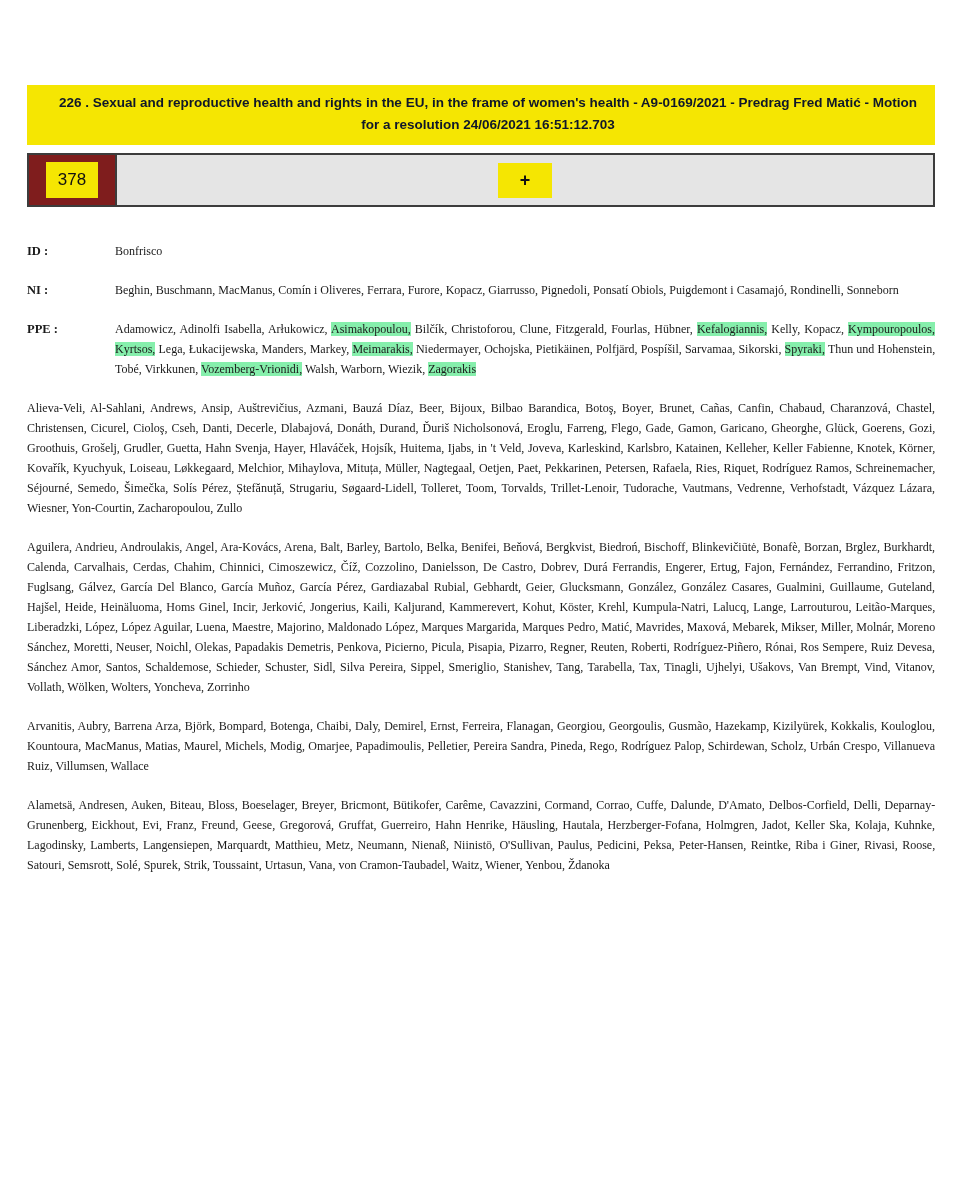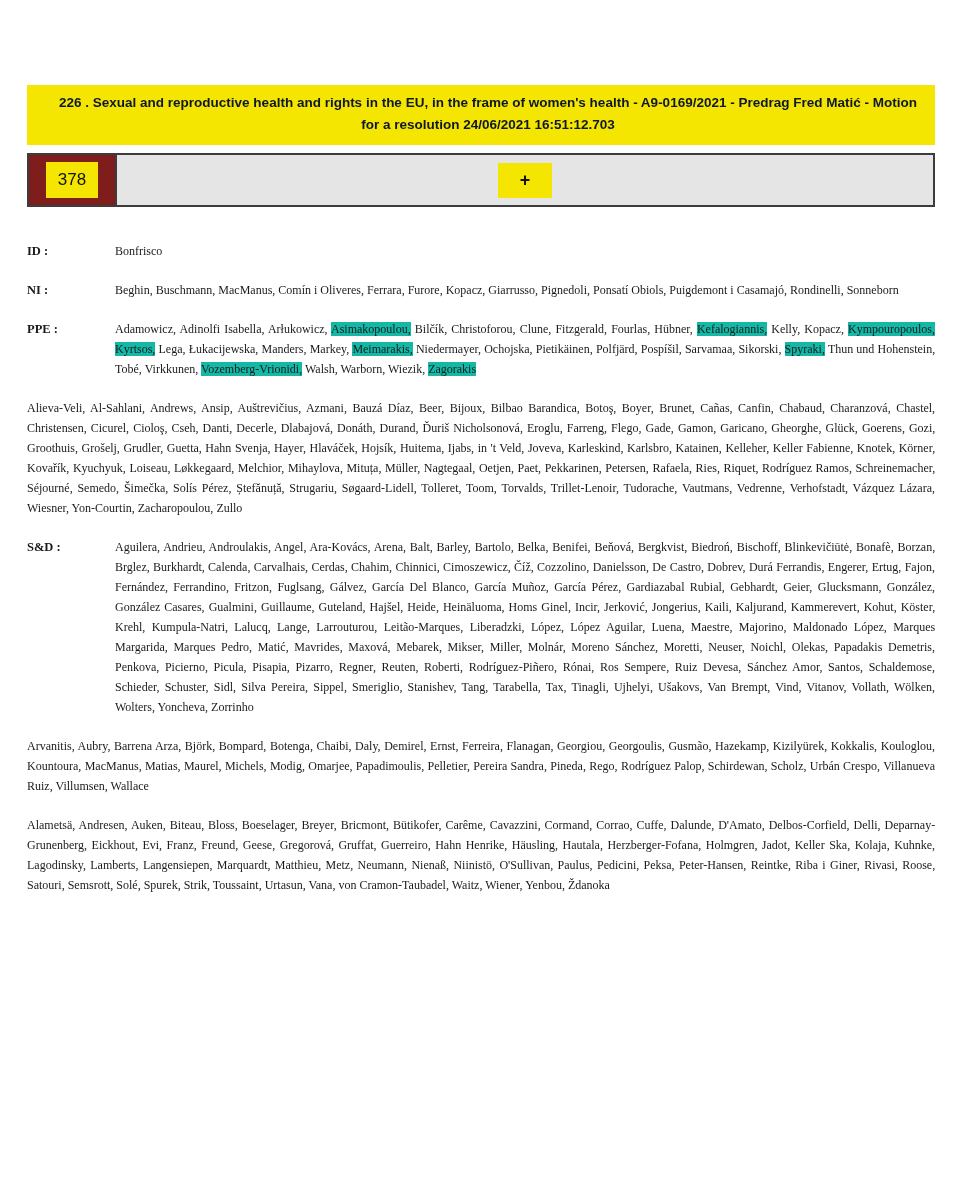--- a/index.html
+++ b/index.html
@@ -87,21 +87,21 @@
     color: #1a1a1a;
   }
   .group-members {
     flex: 1 1 auto;
     font-size: 12px;
     line-height: 20px;
     text-align: justify;
     color: #1a1a1a;
   }
   .group-members .hl {
-    background: #14b8a6;
+    background: #86efac;
   }
 </style>
 </head>
 <body>
 
 <div class="page">
 
   <div class="title-banner">226 . Sexual and reproductive health and rights in the EU, in the frame of women's health - A9-0169/2021 - Predrag Fred Matić - Motion for a resolution 24/06/2021 16:51:12.703</div>
 
   <div class="vote-table">
@@ -123,21 +123,20 @@
         <div class="group-members"><span>Beghin,</span> <span>Buschmann,</span> <span>MacManus,</span> <span>Comín i Oliveres,</span> <span>Ferrara,</span> <span>Furore,</span> <span>Kopacz,</span> <span>Giarrusso,</span> <span>Pignedoli,</span> <span>Ponsatí Obiols,</span> <span>Puigdemont i Casamajó,</span> <span>Rondinelli,</span> <span>Sonneborn</span></div>
       </div>
       <div class="group-row">
         <div class="group-label">PPE :</div>
         <div class="group-members"><span>Adamowicz,</span> <span>Adinolfi Isabella,</span> <span>Arłukowicz,</span> <span class="hl">Asimakopoulou,</span> <span>Bilčík,</span> <span>Christoforou,</span> <span>Clune,</span> <span>Fitzgerald,</span> <span>Fourlas,</span> <span>Hübner,</span> <span class="hl">Kefalogiannis,</span> <span>Kelly,</span> <span>Kopacz,</span> <span class="hl">Kympouropoulos,</span> <span class="hl">Kyrtsos,</span> <span>Lega,</span> <span>Łukacijewska,</span> <span>Manders,</span> <span>Markey,</span> <span class="hl">Meimarakis,</span> <span>Niedermayer,</span> <span>Ochojska,</span> <span>Pietikäinen,</span> <span>Polfjärd,</span> <span>Pospíšil,</span> <span>Sarvamaa,</span> <span>Sikorski,</span> <span class="hl">Spyraki,</span> <span>Thun und Hohenstein,</span> <span>Tobé,</span> <span>Virkkunen,</span> <span class="hl">Vozemberg-Vrionidi,</span> <span>Walsh,</span> <span>Warborn,</span> <span>Wiezik,</span> <span class="hl">Zagorakis</span></div>
       </div>
       <div class="group-row">
         <div class="group-members"><span>Alieva-Veli,</span> <span>Al-Sahlani,</span> <span>Andrews,</span> <span>Ansip,</span> <span>Auštrevičius,</span> <span>Azmani,</span> <span>Bauzá Díaz,</span> <span>Beer,</span> <span>Bijoux,</span> <span>Bilbao Barandica,</span> <span>Botoş,</span> <span>Boyer,</span> <span>Brunet,</span> <span>Cañas,</span> <span>Canfin,</span> <span>Chabaud,</span> <span>Charanzová,</span> <span>Chastel,</span> <span>Christensen,</span> <span>Cicurel,</span> <span>Cioloş,</span> <span>Cseh,</span> <span>Danti,</span> <span>Decerle,</span> <span>Dlabajová,</span> <span>Donáth,</span> <span>Durand,</span> <span>Ďuriš Nicholsonová,</span> <span>Eroglu,</span> <span>Farreng,</span> <span>Flego,</span> <span>Gade,</span> <span>Gamon,</span> <span>Garicano,</span> <span>Gheorghe,</span> <span>Glück,</span> <span>Goerens,</span> <span>Gozi,</span> <span>Groothuis,</span> <span>Grošelj,</span> <span>Grudler,</span> <span>Guetta,</span> <span>Hahn Svenja,</span> <span>Hayer,</span> <span>Hlaváček,</span> <span>Hojsík,</span> <span>Huitema,</span> <span>Ijabs,</span> <span>in 't Veld,</span> <span>Joveva,</span> <span>Karleskind,</span> <span>Karlsbro,</span> <span>Katainen,</span> <span>Kelleher,</span> <span>Keller Fabienne,</span> <span>Knotek,</span> <span>Körner,</span> <span>Kovařík,</span> <span>Kyuchyuk,</span> <span>Loiseau,</span> <span>Løkkegaard,</span> <span>Melchior,</span> <span>Mihaylova,</span> <span>Mituța,</span> <span>Müller,</span> <span>Nagtegaal,</span> <span>Oetjen,</span> <span>Paet,</span> <span>Pekkarinen,</span> <span>Petersen,</span> <span>Rafaela,</span> <span>Ries,</span> <span>Riquet,</span> <span>Rodríguez Ramos,</span> <span>Schreinemacher,</span> <span>Séjourné,</span> <span>Semedo,</span> <span>Šimečka,</span> <span>Solís Pérez,</span> <span>Ștefănuță,</span> <span>Strugariu,</span> <span>Søgaard-Lidell,</span> <span>Tolleret,</span> <span>Toom,</span> <span>Torvalds,</span> <span>Trillet-Lenoir,</span> <span>Tudorache,</span> <span>Vautmans,</span> <span>Vedrenne,</span> <span>Verhofstadt,</span> <span>Vázquez Lázara,</span> <span>Wiesner,</span> <span>Yon-Courtin,</span> <span>Zacharopoulou,</span> <span>Zullo</span></div>
       </div>
       <div class="group-row">
-        <div class="group-label">S&amp;D :</div>
         <div class="group-members"><span>Aguilera,</span> <span>Andrieu,</span> <span>Androulakis,</span> <span>Angel,</span> <span>Ara-Kovács,</span> <span>Arena,</span> <span>Balt,</span> <span>Barley,</span> <span>Bartolo,</span> <span>Belka,</span> <span>Benifei,</span> <span>Beňová,</span> <span>Bergkvist,</span> <span>Biedroń,</span> <span>Bischoff,</span> <span>Blinkevičiūtė,</span> <span>Bonafè,</span> <span>Borzan,</span> <span>Brglez,</span> <span>Burkhardt,</span> <span>Calenda,</span> <span>Carvalhais,</span> <span>Cerdas,</span> <span>Chahim,</span> <span>Chinnici,</span> <span>Cimoszewicz,</span> <span>Číž,</span> <span>Cozzolino,</span> <span>Danielsson,</span> <span>De Castro,</span> <span>Dobrev,</span> <span>Durá Ferrandis,</span> <span>Engerer,</span> <span>Ertug,</span> <span>Fajon,</span> <span>Fernández,</span> <span>Ferrandino,</span> <span>Fritzon,</span> <span>Fuglsang,</span> <span>Gálvez,</span> <span>García Del Blanco,</span> <span>García Muñoz,</span> <span>García Pérez,</span> <span>Gardiazabal Rubial,</span> <span>Gebhardt,</span> <span>Geier,</span> <span>Glucksmann,</span> <span>González,</span> <span>González Casares,</span> <span>Gualmini,</span> <span>Guillaume,</span> <span>Guteland,</span> <span>Hajšel,</span> <span>Heide,</span> <span>Heinäluoma,</span> <span>Homs Ginel,</span> <span>Incir,</span> <span>Jerković,</span> <span>Jongerius,</span> <span>Kaili,</span> <span>Kaljurand,</span> <span>Kammerevert,</span> <span>Kohut,</span> <span>Köster,</span> <span>Krehl,</span> <span>Kumpula-Natri,</span> <span>Lalucq,</span> <span>Lange,</span> <span>Larrouturou,</span> <span>Leitão-Marques,</span> <span>Liberadzki,</span> <span>López,</span> <span>López Aguilar,</span> <span>Luena,</span> <span>Maestre,</span> <span>Majorino,</span> <span>Maldonado López,</span> <span>Marques Margarida,</span> <span>Marques Pedro,</span> <span>Matić,</span> <span>Mavrides,</span> <span>Maxová,</span> <span>Mebarek,</span> <span>Mikser,</span> <span>Miller,</span> <span>Molnár,</span> <span>Moreno Sánchez,</span> <span>Moretti,</span> <span>Neuser,</span> <span>Noichl,</span> <span>Olekas,</span> <span>Papadakis Demetris,</span> <span>Penkova,</span> <span>Picierno,</span> <span>Picula,</span> <span>Pisapia,</span> <span>Pizarro,</span> <span>Regner,</span> <span>Reuten,</span> <span>Roberti,</span> <span>Rodríguez-Piñero,</span> <span>Rónai,</span> <span>Ros Sempere,</span> <span>Ruiz Devesa,</span> <span>Sánchez Amor,</span> <span>Santos,</span> <span>Schaldemose,</span> <span>Schieder,</span> <span>Schuster,</span> <span>Sidl,</span> <span>Silva Pereira,</span> <span>Sippel,</span> <span>Smeriglio,</span> <span>Stanishev,</span> <span>Tang,</span> <span>Tarabella,</span> <span>Tax,</span> <span>Tinagli,</span> <span>Ujhelyi,</span> <span>Ušakovs,</span> <span>Van Brempt,</span> <span>Vind,</span> <span>Vitanov,</span> <span>Vollath,</span> <span>Wölken,</span> <span>Wolters,</span> <span>Yoncheva,</span> <span>Zorrinho</span></div>
       </div>
       <div class="group-row">
         <div class="group-members"><span>Arvanitis,</span> <span>Aubry,</span> <span>Barrena Arza,</span> <span>Björk,</span> <span>Bompard,</span> <span>Botenga,</span> <span>Chaibi,</span> <span>Daly,</span> <span>Demirel,</span> <span>Ernst,</span> <span>Ferreira,</span> <span>Flanagan,</span> <span>Georgiou,</span> <span>Georgoulis,</span> <span>Gusmão,</span> <span>Hazekamp,</span> <span>Kizilyürek,</span> <span>Kokkalis,</span> <span>Kouloglou,</span> <span>Kountoura,</span> <span>MacManus,</span> <span>Matias,</span> <span>Maurel,</span> <span>Michels,</span> <span>Modig,</span> <span>Omarjee,</span> <span>Papadimoulis,</span> <span>Pelletier,</span> <span>Pereira Sandra,</span> <span>Pineda,</span> <span>Rego,</span> <span>Rodríguez Palop,</span> <span>Schirdewan,</span> <span>Scholz,</span> <span>Urbán Crespo,</span> <span>Villanueva Ruiz,</span> <span>Villumsen,</span> <span>Wallace</span></div>
       </div>
       <div class="group-row">
         <div class="group-members"><span>Alametsä,</span> <span>Andresen,</span> <span>Auken,</span> <span>Biteau,</span> <span>Bloss,</span> <span>Boeselager,</span> <span>Breyer,</span> <span>Bricmont,</span> <span>Bütikofer,</span> <span>Carême,</span> <span>Cavazzini,</span> <span>Cormand,</span> <span>Corrao,</span> <span>Cuffe,</span> <span>Dalunde,</span> <span>D'Amato,</span> <span>Delbos-Corfield,</span> <span>Delli,</span> <span>Deparnay-Grunenberg,</span> <span>Eickhout,</span> <span>Evi,</span> <span>Franz,</span> <span>Freund,</span> <span>Geese,</span> <span>Gregorová,</span> <span>Gruffat,</span> <span>Guerreiro,</span> <span>Hahn Henrike,</span> <span>Häusling,</span> <span>Hautala,</span> <span>Herzberger-Fofana,</span> <span>Holmgren,</span> <span>Jadot,</span> <span>Keller Ska,</span> <span>Kolaja,</span> <span>Kuhnke,</span> <span>Lagodinsky,</span> <span>Lamberts,</span> <span>Langensiepen,</span> <span>Marquardt,</span> <span>Matthieu,</span> <span>Metz,</span> <span>Neumann,</span> <span>Nienaß,</span> <span>Niinistö,</span> <span>O'Sullivan,</span> <span>Paulus,</span> <span>Pedicini,</span> <span>Peksa,</span> <span>Peter-Hansen,</span> <span>Reintke,</span> <span>Riba i Giner,</span> <span>Rivasi,</span> <span>Roose,</span> <span>Satouri,</span> <span>Semsrott,</span> <span>Solé,</span> <span>Spurek,</span> <span>Strik,</span> <span>Toussaint,</span> <span>Urtasun,</span> <span>Vana,</span> <span>von Cramon-Taubadel,</span> <span>Waitz,</span> <span>Wiener,</span> <span>Yenbou,</span> <span>Ždanoka</span></div>
       </div>
     </div>
 

